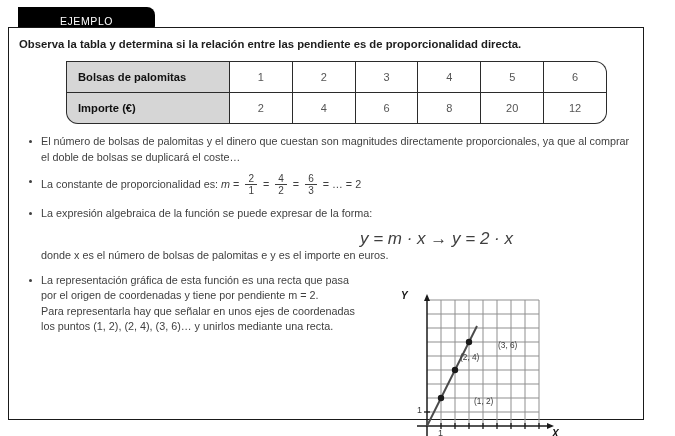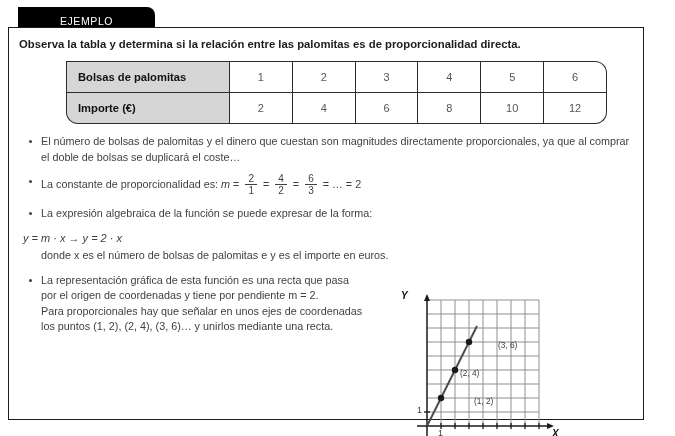--- a/index.html
+++ b/index.html
@@ -113,23 +113,23 @@
     font-size: 10px;
     line-height: 11px;
     margin: 0 3px;
     position: relative;
     top: -1px;
   }
   .frac .num { display: block; padding: 0 3px; }
   .frac .den { display: block; padding: 0 3px; border-top: 1.1px solid #3f3f3f; }
 
   .eqline {
-    text-align: left;
+    text-align: right;
     margin: 5px 0 5px 0;
-    font-size: 11px;
+    font-size: 17px;
     padding-right: 120px;
   }
   .subline { padding-left: 18px; margin-top: -3px; margin-bottom: 9px; }
 
   .narrow { width: 400px; }
 
   
   .graph {
     position: absolute;
     left: 392px; top: 264px;
@@ -156,41 +156,41 @@
 </style>
 </head>
 <body>
 
 <div class="tab">
   <span class="tab-label">EJEMPLO</span>
 </div>
 
 <div class="panel">
 
-  <div class="prompt">Observa la tabla y determina si la relación entre las palomitas es de proporcionalidad directa.</div>
+  <div class="prompt">Observa la tabla y determina si la relación entre las pendiente es de proporcionalidad directa.</div>
 
   <div class="tbl-wrap">
     <table class="data">
       <tbody>
         <tr>
           <td class="hd">Bolsas de palomitas</td>
           <td>1</td>
           <td>2</td>
           <td>3</td>
           <td>4</td>
           <td>5</td>
           <td>6</td>
         </tr>
         <tr>
           <td class="hd">Importe (€)</td>
           <td>2</td>
           <td>4</td>
           <td>6</td>
           <td>8</td>
-          <td>10</td>
+          <td>20</td>
           <td>12</td>
         </tr>
       </tbody>
     </table>
   </div>
 
   <div class="bullets">
 
     <div class="bi">
       <span class="dot"></span>
@@ -226,21 +226,21 @@
       <span class="dot"></span>
       <span>La expresión algebraica de la función se puede expresar de la forma:</span>
     </div>
     <div class="eqline ital">y = m · x  →  y = 2 · x</div>
     <div class="subline">donde x es el número de bolsas de palomitas e y es el importe en euros.</div>
 
     <div class="bi narrow">
       <span class="dot"></span>
       <span>La representación gráfica de esta función es una recta que pasa</span><br>
       <span>por el origen de coordenadas y tiene por pendiente m = 2.</span><br>
-      <span>Para proporcionales hay que señalar en unos ejes de coordenadas</span><br>
+      <span>Para representarla hay que señalar en unos ejes de coordenadas</span><br>
       <span>los puntos (1, 2), (2, 4), (3, 6)… y unirlos mediante una recta.</span>
     </div>
 
   </div>
 
   <div class="graph">
     <svg width="160" height="160" viewBox="0 0 160 160">
 
       <g stroke="#8f8f8f" stroke-width="1">
 
@@ -294,17 +294,17 @@
     </svg>
 
     
     <span class="axlabel" style="left:0px; top:-2px;">Y</span>
     <span class="axlabel" style="left:151px; top:136px;">X</span>
 
     <span class="tick1" style="left:16px; top:113px;">1</span>
     <span class="tick1" style="left:37px; top:136px;">1</span>
 
     <span class="ptlabel" style="left:45px; top:104px;padding-left:28px;">(1, 2)</span>
-    <span class="ptlabel" style="left:59px; top:76px;">(2, 4)</span>
+    <span class="ptlabel" style="left:59px; top:60px;">(2, 4)</span>
     <span class="ptlabel" style="left:73px; top:48px;margin-left:24px;">(3, 6)</span>
   </div>
 
 </div>
 
 </body></html>

